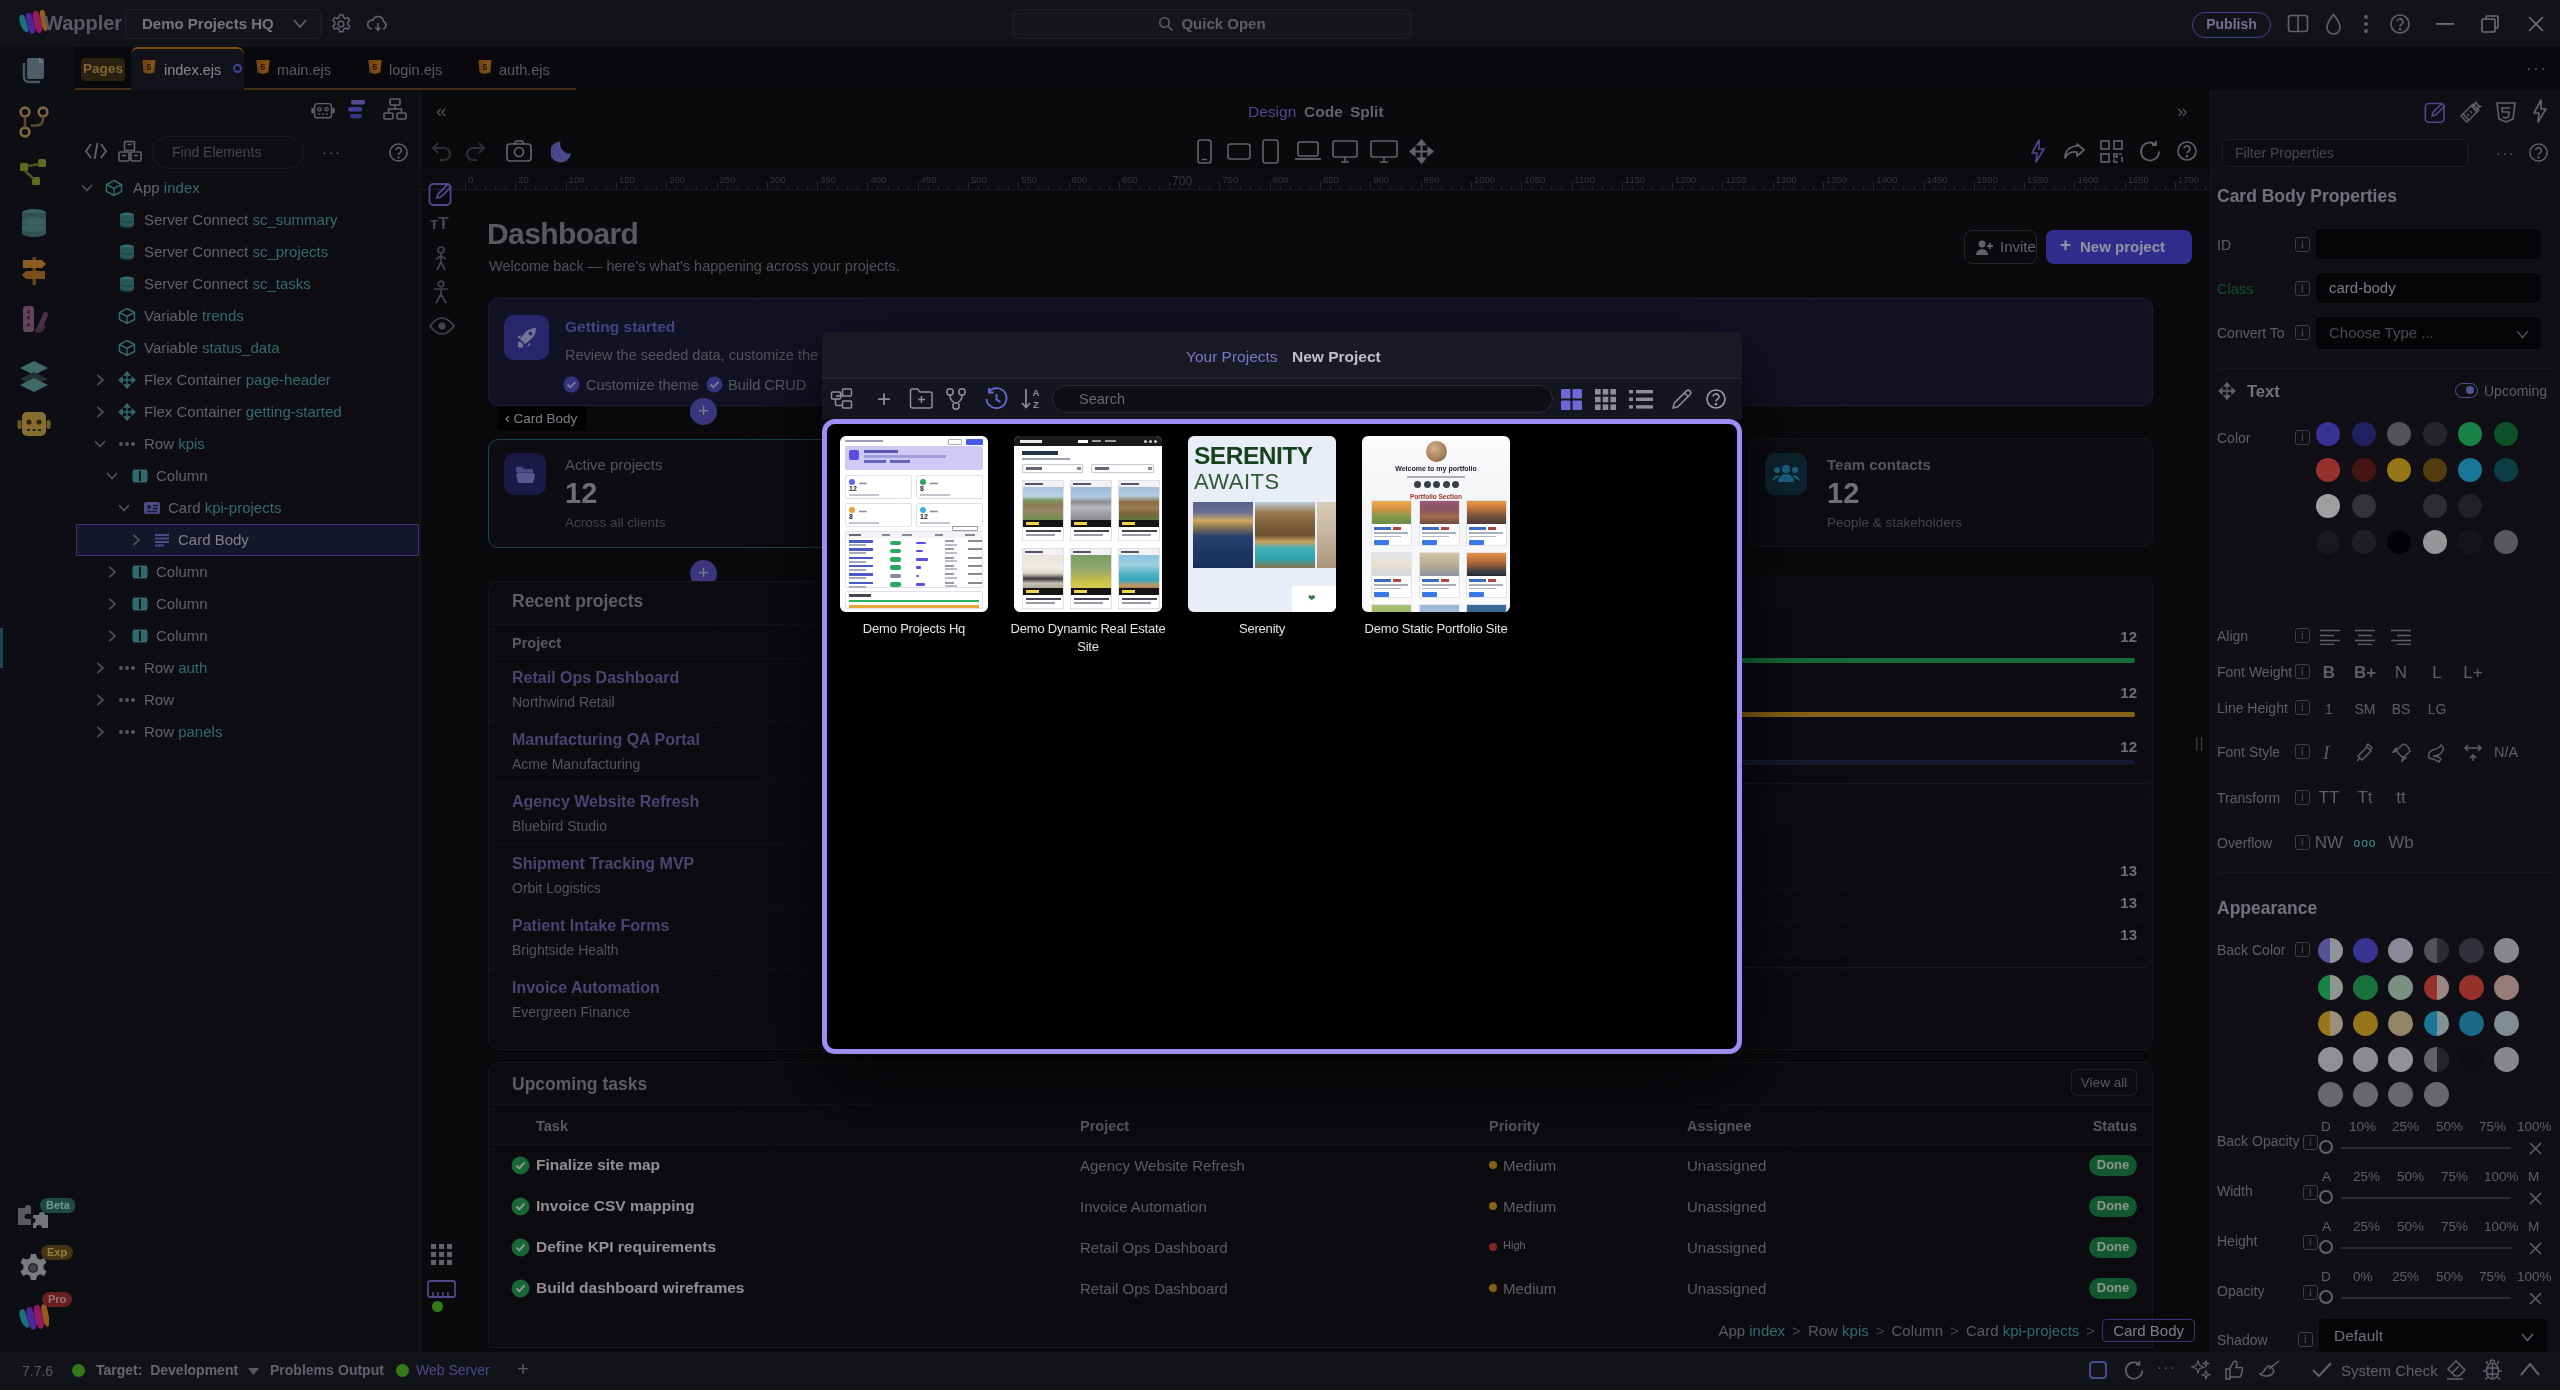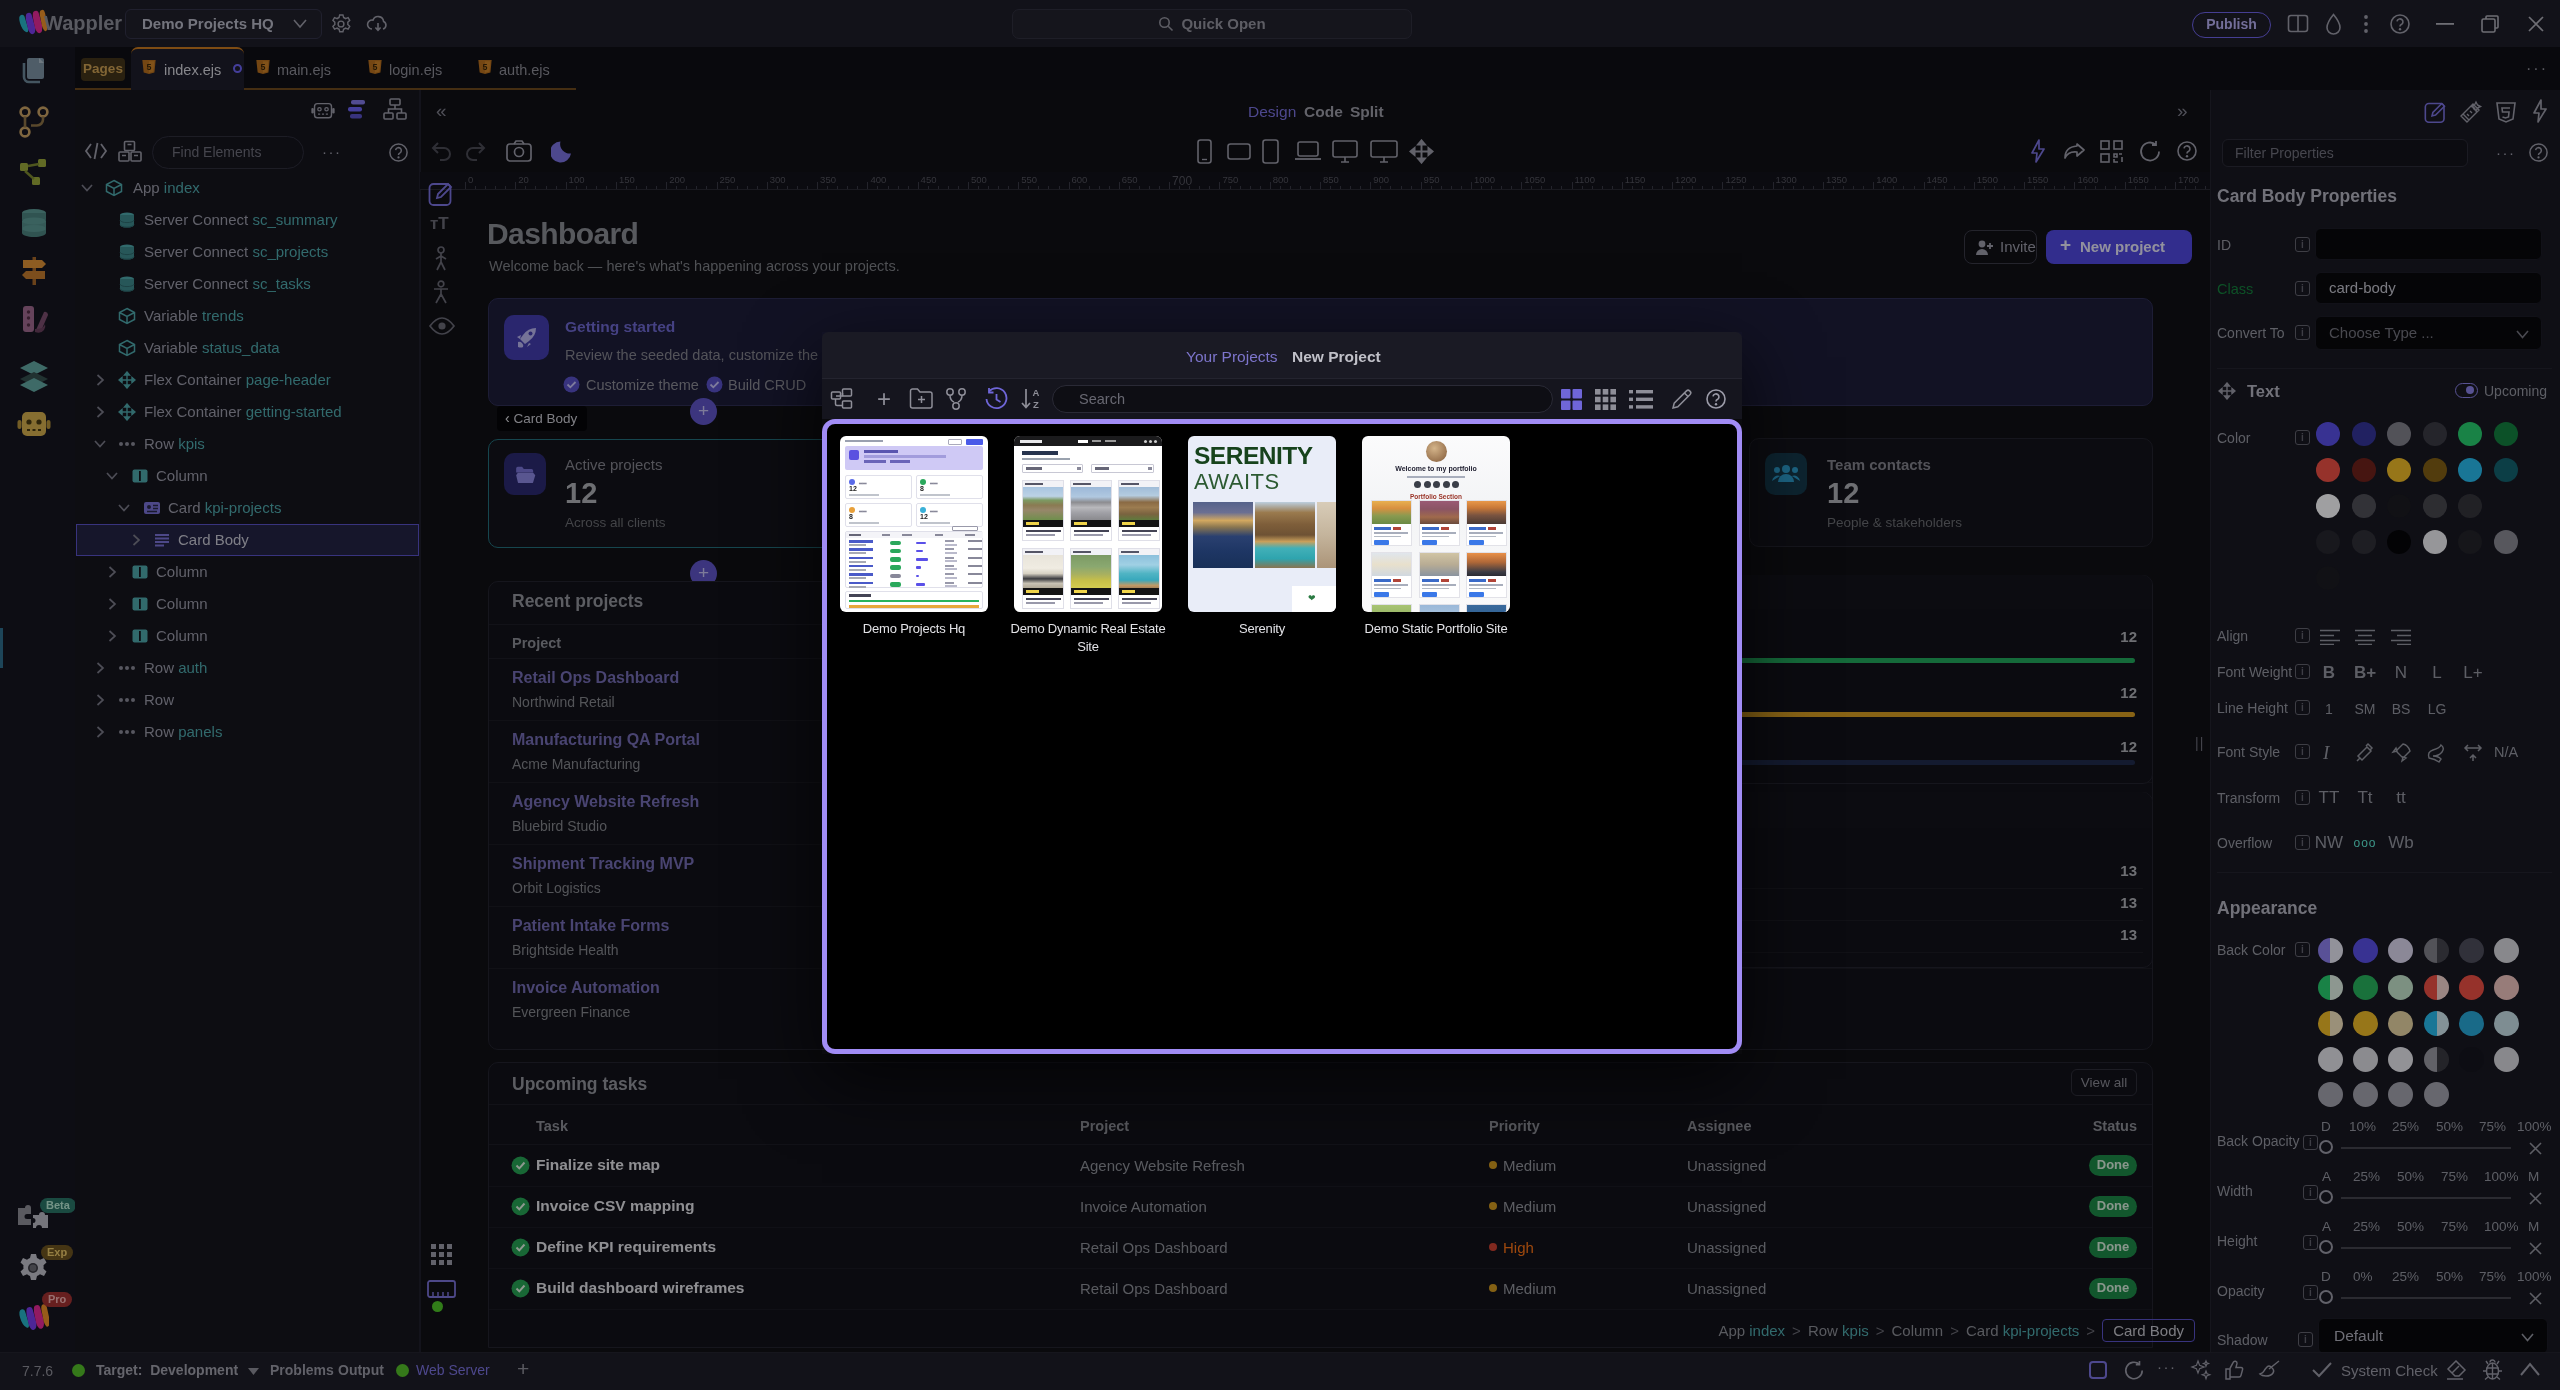--- a/index.html
+++ b/index.html
@@ -856,21 +856,21 @@
 <div class="abs" style="left:1687px;top:1198px;font-size:15px;color:#8e9098">Unassigned</div>
 <div class="abs" style="left:2089px;top:1196px;width:48px;height:21px;border-radius:10.5px;background:#1d8a48;color:#d8eedd;font-size:13px;font-weight:bold;text-align:center;line-height:20px">Done</div>
 <div class="abs" style="left:489px;top:1227px;width:1663px;height:1px;background:#1a1a23"></div>
 <svg class="abs" style="left:511px;top:1238px" width="19" height="19" viewBox="0 0 19 19">
         <circle cx="9.5" cy="9.5" r="9" fill="#26a355"></circle>
         <path d="M5.5 9.5 l2.8 2.9 L13.5 6.5" stroke="#dff2e3" stroke-width="2" fill="none"></path>
       </svg>
 <div class="abs" style="left:536px;top:1238px;font-size:15.5px;font-weight:bold;color:#e2e2e8">Define KPI requirements</div>
 <div class="abs" style="left:1080px;top:1239px;font-size:15px;color:#8e9098">Retail Ops Dashboard</div>
 <div class="abs" style="left:1489px;top:1243px;width:8px;height:8px;border-radius:50%;background:#cd4232"></div>
-<div class="abs" style="left:1503px;top:1239px;font-size:15px;color:#f97316">High</div>
+<div class="abs" style="left:1503px;top:1239px;font-size:11px;color:#a3a3a3">High</div>
 <div class="abs" style="left:1687px;top:1239px;font-size:15px;color:#8e9098">Unassigned</div>
 <div class="abs" style="left:2089px;top:1237px;width:48px;height:21px;border-radius:10.5px;background:#1d8a48;color:#d8eedd;font-size:13px;font-weight:bold;text-align:center;line-height:20px">Done</div>
 <div class="abs" style="left:489px;top:1268px;width:1663px;height:1px;background:#1a1a23"></div>
 <svg class="abs" style="left:511px;top:1279px" width="19" height="19" viewBox="0 0 19 19">
         <circle cx="9.5" cy="9.5" r="9" fill="#26a355"></circle>
         <path d="M5.5 9.5 l2.8 2.9 L13.5 6.5" stroke="#dff2e3" stroke-width="2" fill="none"></path>
       </svg>
 <div class="abs" style="left:536px;top:1279px;font-size:15.5px;font-weight:bold;color:#e2e2e8">Build dashboard wireframes</div>
 <div class="abs" style="left:1080px;top:1280px;font-size:15px;color:#8e9098">Retail Ops Dashboard</div>
 <div class="abs" style="left:1489px;top:1284px;width:8px;height:8px;border-radius:50%;background:#d29a20"></div>

